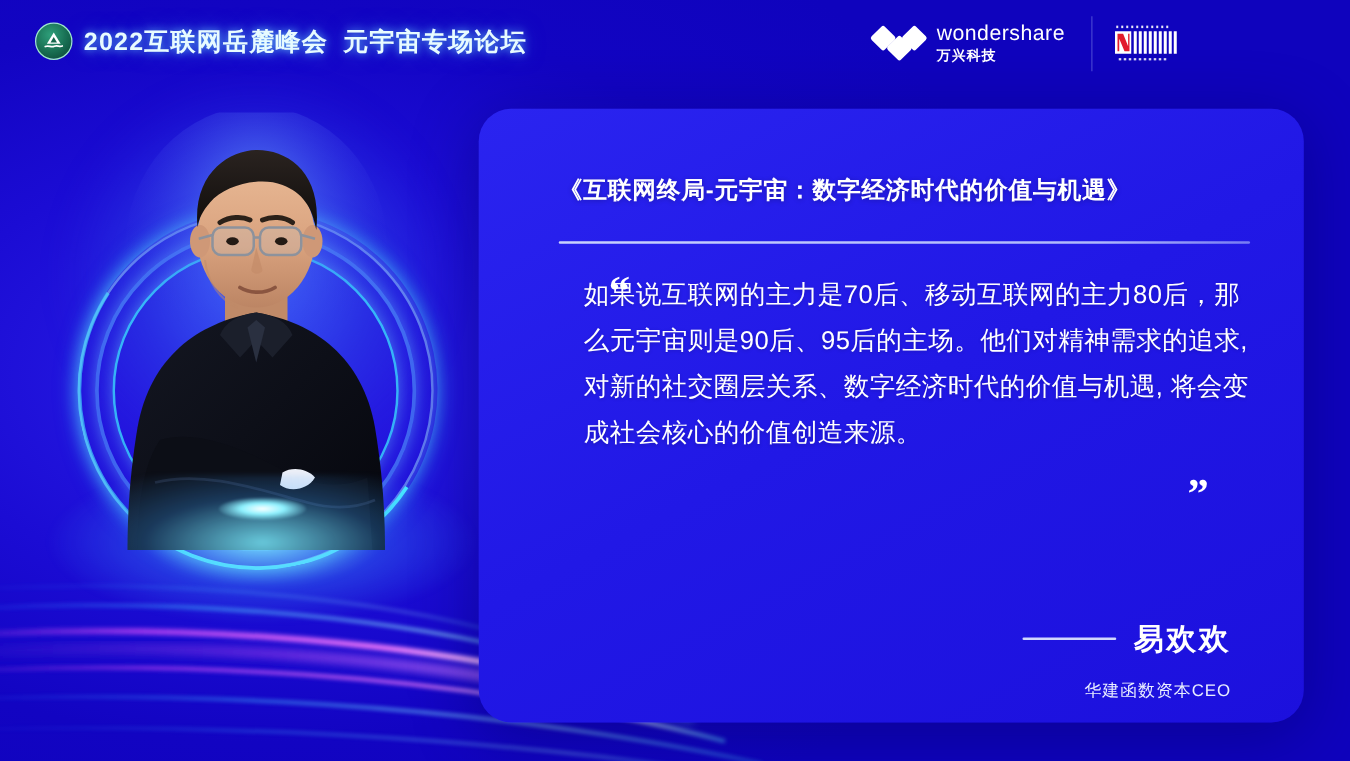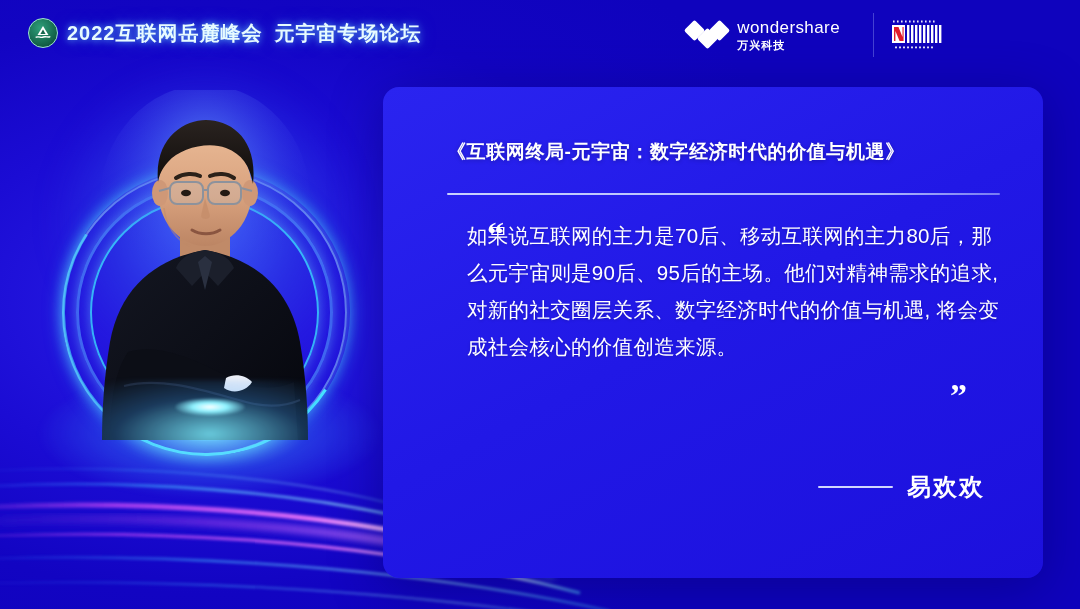--- a/index.html
+++ b/index.html
@@ -30,21 +30,21 @@
     flex:0 0 auto;
   }
   .summit-title {
     font-size:20px; font-weight:700; letter-spacing:1px;
     color:#e7fbff;
     text-shadow:0 0 7px rgba(120,220,255,.75), 0 0 16px rgba(60,170,255,.5);
     white-space:nowrap;
   }
   .summit-title .sep { display:inline-block; width:12px; }
 
-  .sponsors { position:absolute; right:20px; top:13px; display:flex; align-items:center; gap:16px; }
+  .sponsors { position:absolute; right:20px; top:13px; display:flex; align-items:center; gap:4px; }
   .sponsor { display:flex; align-items:center; height:44px; padding:0 17px; }
   .sponsor.divided { border-left:1px solid rgba(180,195,255,.32); }
 
   .ws-mark { position:relative; width:40px; height:26px; margin-right:10px; flex:0 0 auto; }
   .ws-mark i {
     position:absolute; display:block; background:#fff;
     width:15px; height:15px; transform:rotate(45deg); border-radius:2px;
   }
   .ws-mark i.a { left:0px;  top:1px; }
   .ws-mark i.b { left:13px; top:9px; }
@@ -95,21 +95,21 @@
     background:radial-gradient(ellipse, #ffffff 0%, #8ef2ff 35%, rgba(60,200,255,0) 75%);
     filter:blur(1px);
   }
 
   .trails { position:absolute; left:-60px; bottom:-30px; width:700px; height:260px; }
 
   
   .card {
     position:absolute; left:383px; top:87px; width:660px; height:491px;
     background:linear-gradient(152deg, #2a24f0 0%, #2118e6 48%, #1c10dd 100%);
-    border-radius:16px;
+    border-radius:26px;
     box-shadow:0 10px 52px rgba(5,0,90,.42);
     z-index:30;
     padding:52px 46px 0 64px;
   }
   .card-title {
     font-size:19px; font-weight:700; color:#ffffff; letter-spacing:.6px;
     text-shadow:0 1px 4px rgba(0,0,0,.25);
     white-space:nowrap;
   }
   .divider {
@@ -124,21 +124,21 @@
   }
   .qmark.open  { left:40px; top:0px; }
   .qmark.close { right:30px; top:162px; }
   .quote-text {
     margin-left:20px; margin-top:22px; width:545px;
     font-size:20.5px; line-height:37px; color:#ffffff; letter-spacing:.3px;
     text-shadow:0 1px 3px rgba(0,0,0,.18);
   }
 
   .attrib { position:absolute; right:58px; top:384px; text-align:right; }
-  .attrib-name-row { display:flex; align-items:center; justify-content:flex-end; gap:14px; }
+  .attrib-name-row { display:flex; align-items:center; justify-content:flex-end; gap:14px;margin-top:24px; }
   .attrib-rule { width:75px; height:2px; background:rgba(225,232,255,.92); border-radius:2px; }
   .attrib-name { font-size:24px; font-weight:700; color:#ffffff; letter-spacing:2px; }
   .attrib-role { margin-top:14px; font-size:13.5px; color:#e9eeff; letter-spacing:.8px; line-height:24px; }
 
   .svgfull { display:block; width:100%; height:100%; }
 </style>
 </head>
 <body>
 
 <div id="stage">
@@ -340,17 +340,18 @@
       <div class="quote-text">如果说互联网的主力是70后、移动互联网的主力80后，那么元宇宙则是90后、95后的主场。他们对精神需求的追求, 对新的社交圈层关系、数字经济时代的价值与机遇, 将会变成社会核心的价值创造来源。</div>
       <span class="qmark close">”</span>
     </div>
 
     <div class="attrib">
       <div class="attrib-name-row">
         <span class="attrib-rule"></span>
         <span class="attrib-name">易欢欢</span>
       </div>
       <div class="attrib-role">
+        <div>华建函数资本CEO</div>
       </div>
     </div>
   </div>
 
 </div>
 
 </body></html>

